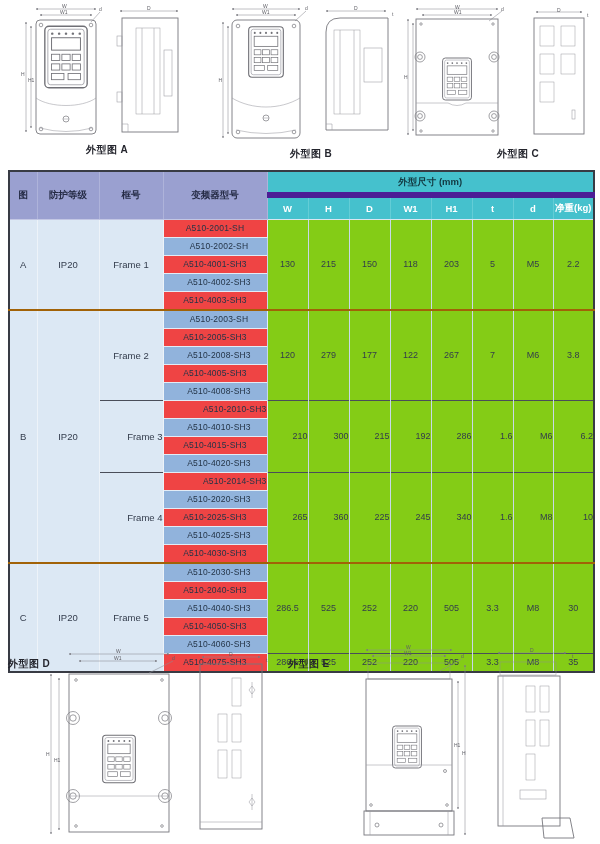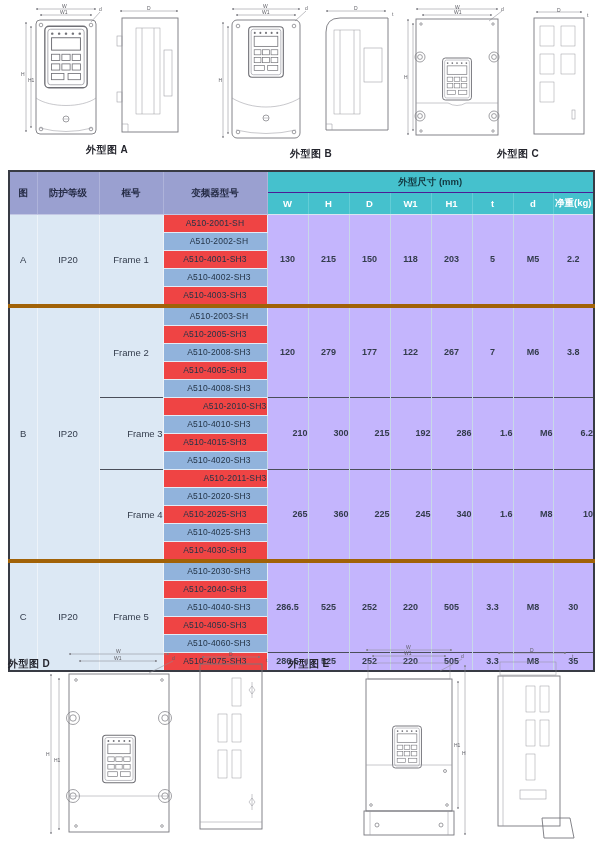--- a/index.html
+++ b/index.html
@@ -30,43 +30,42 @@
   }
   .dim-table th, .dim-table td { padding:0; text-align:center; vertical-align:middle; }
   .dim-table thead tr.hrow1 th { height:20px; }
   .dim-table thead tr.hrow2 th { height:21px; }
   th.purple {
     background:#9aa0d0; color:#252b45; font-size:9.5px; font-weight:700;
     border-right:1px solid #aeb3da; border-bottom:1px solid #c3c7e4;
   }
   th.tealtitle {
     background:#45c1cd; color:#123840; font-size:9.5px; font-weight:700;
-    border-bottom:1px solid #4c1d95;
+    border-bottom:6px solid #4c1d95;
   }
   th.sub {
     background:#45c1cd; color:#ffffff; font-size:9.5px; font-weight:700;
     border-right:1px solid #63cdd6; border-bottom:1px solid #d8e6f0;
   }
   .dim-table tbody td { height:17px; line-height:17px; }
   td.fig, td.prot, td.frame {
     background:#dce8f4; color:#333c4c; font-size:9.5px;
     border-right:1px solid #edf3f9;
   }
   td.dimv {
-    background:#c4b5fd; color:#333c4c; font-size:9px;
+    background:#84cc16; color:#333c4c; font-size:9px;
     border-left:1px solid #c8d8e8;
-    font-weight:bold;
   }
   td.model {
     font-size:8.5px; color:#243447; letter-spacing:0.2px;
     border:1px solid #e2ecf6;
   }
   td.model.teal { background:#ef4444; }
   td.model.blue { background:#91b3dc;padding-left:8px; }
-  tr.sec-break  > td { border-top:4px solid #a16207; }
+  tr.sec-break  > td { border-top:2px solid #a16207; }
   tr.frame-break> td { border-top:1.5px solid #4a4e59;text-align:right; }
   tr.dim-break  > td { border-top:1.5px solid #4a4e59; }
 </style>
 </head>
 <body>
 
 <div class="page">
 
   <svg width="0" height="0" style="position:absolute">
     <defs>
@@ -326,21 +325,21 @@
           <td class="model blue">A510-4010-SH3</td>
         </tr>
         <tr>
           <td class="model teal">A510-4015-SH3</td>
         </tr>
         <tr>
           <td class="model blue">A510-4020-SH3</td>
         </tr>
         <tr class="frame-break">
           <td class="frame" rowspan="5">Frame 4</td>
-          <td class="model teal">A510-2011-SH3</td>
+          <td class="model teal">A510-2014-SH3</td>
           <td class="dimv" rowspan="5">265</td>
           <td class="dimv" rowspan="5">360</td>
           <td class="dimv" rowspan="5">225</td>
           <td class="dimv" rowspan="5">245</td>
           <td class="dimv" rowspan="5">340</td>
           <td class="dimv" rowspan="5">1.6</td>
           <td class="dimv" rowspan="5">M8</td>
           <td class="dimv" rowspan="5">10</td>
         </tr>
         <tr>

